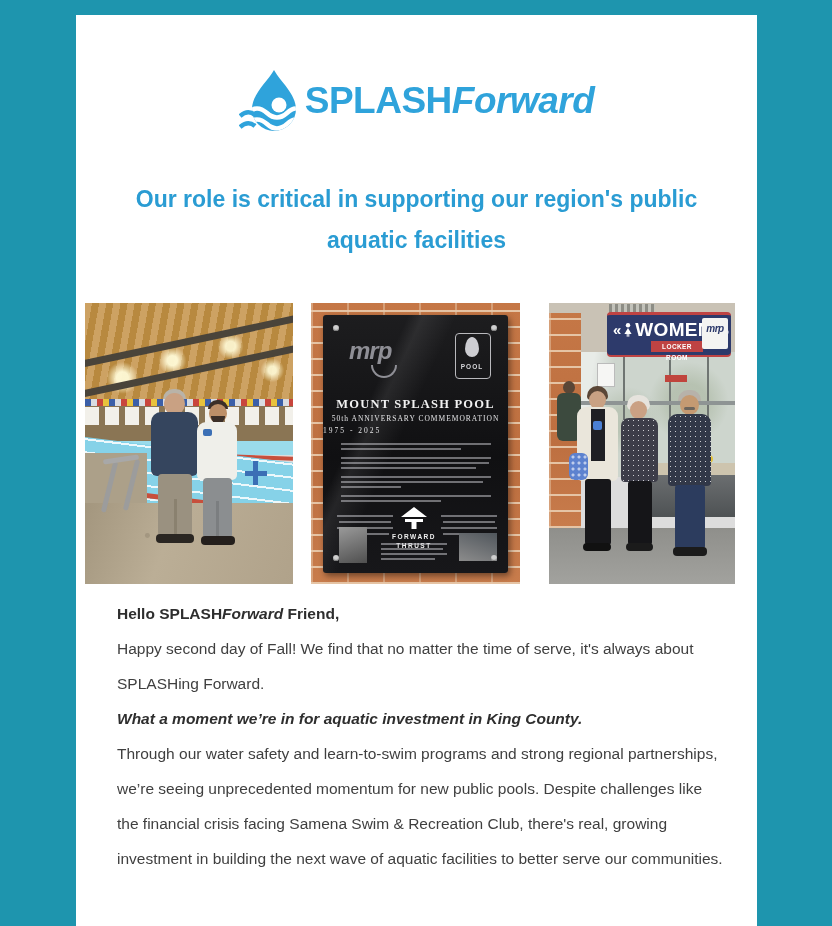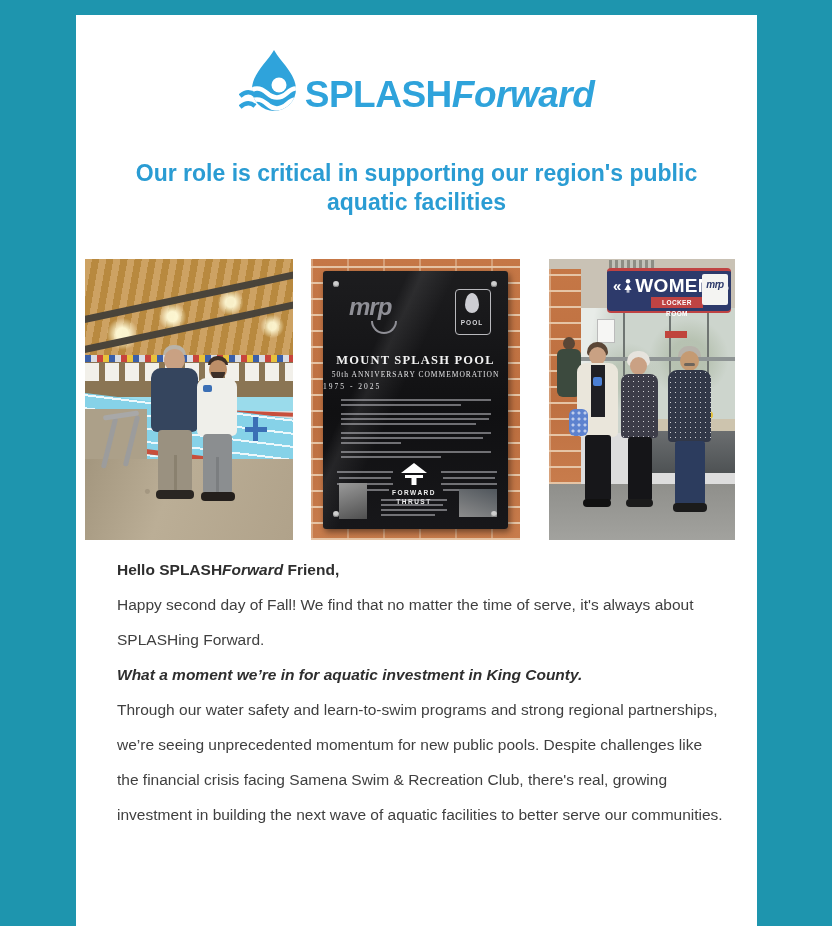--- a/index.html
+++ b/index.html
@@ -6,30 +6,30 @@
   body{
     width:832px;height:926px;overflow:hidden;position:relative;
     background:#1E95AE;
     font-family:"Liberation Sans", sans-serif;
   }
   .card{
     position:absolute;left:76px;top:15px;width:681px;height:911px;
     background:#FFFFFF;
   }
   
-  .logo-wrap{display:flex;justify-content:center;align-items:flex-end;padding-top:32px;gap:8px;}
+  .logo-wrap{display:flex;justify-content:center;align-items:center;padding-top:52px;gap:8px;}
   .logo-drop{width:58px;height:66px;flex:0 0 auto;margin-top:2px;}
   .logo-text{display:flex;flex-direction:column;align-items:flex-start;}
   .brand{font-size:37px;font-weight:bold;color:#2FA3DB;line-height:40px;letter-spacing:-0.5px;}
   .brand .it{font-style:italic;font-weight:bold;}
   .tagline{font-size:20.5px;font-weight:600;color:#1A2430;margin-top:1px;letter-spacing:0.2px;}
   
   .headline{
     margin:44px auto 0;width:570px;text-align:center;
-    font-size:23px;line-height:29px;font-weight:bold;color:#2A9CD3;letter-spacing:0px;
+    font-size:23px;line-height:41px;font-weight:bold;color:#2A9CD3;letter-spacing:0px;
   }
   
   .photos{margin-top:42px;padding-left:9px;display:flex;}
   .photo{position:relative;height:281px;overflow:hidden;background:#ddd;flex:0 0 auto;}
   .photo1{width:208px;}
   .photo2{width:209px;margin-left:18px;}
   .photo3{width:186px;margin-left:29px;}
   .abs{position:absolute;}
   
   .p1-ceiling{left:0;top:0;width:100%;height:96px;

